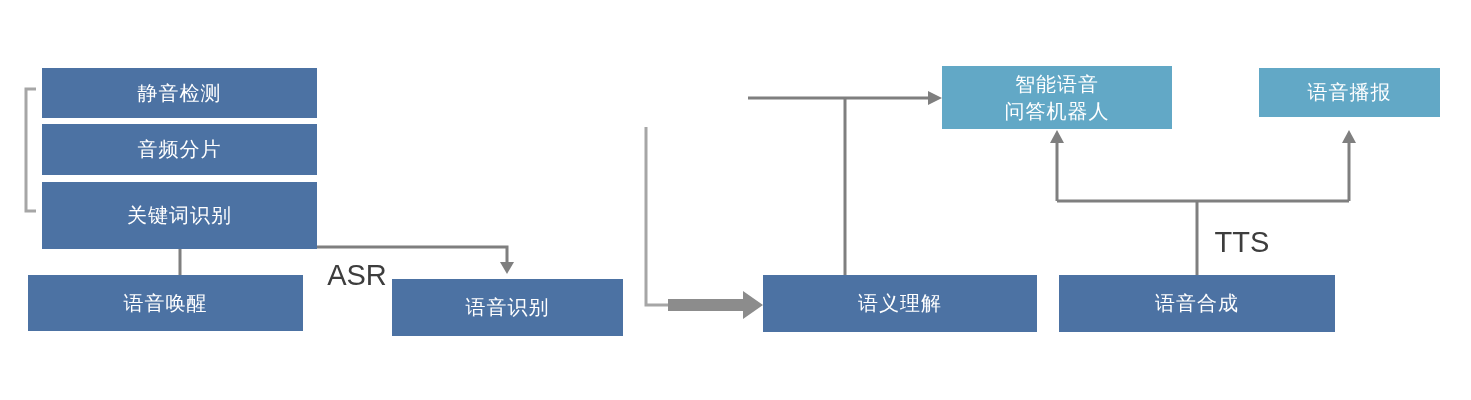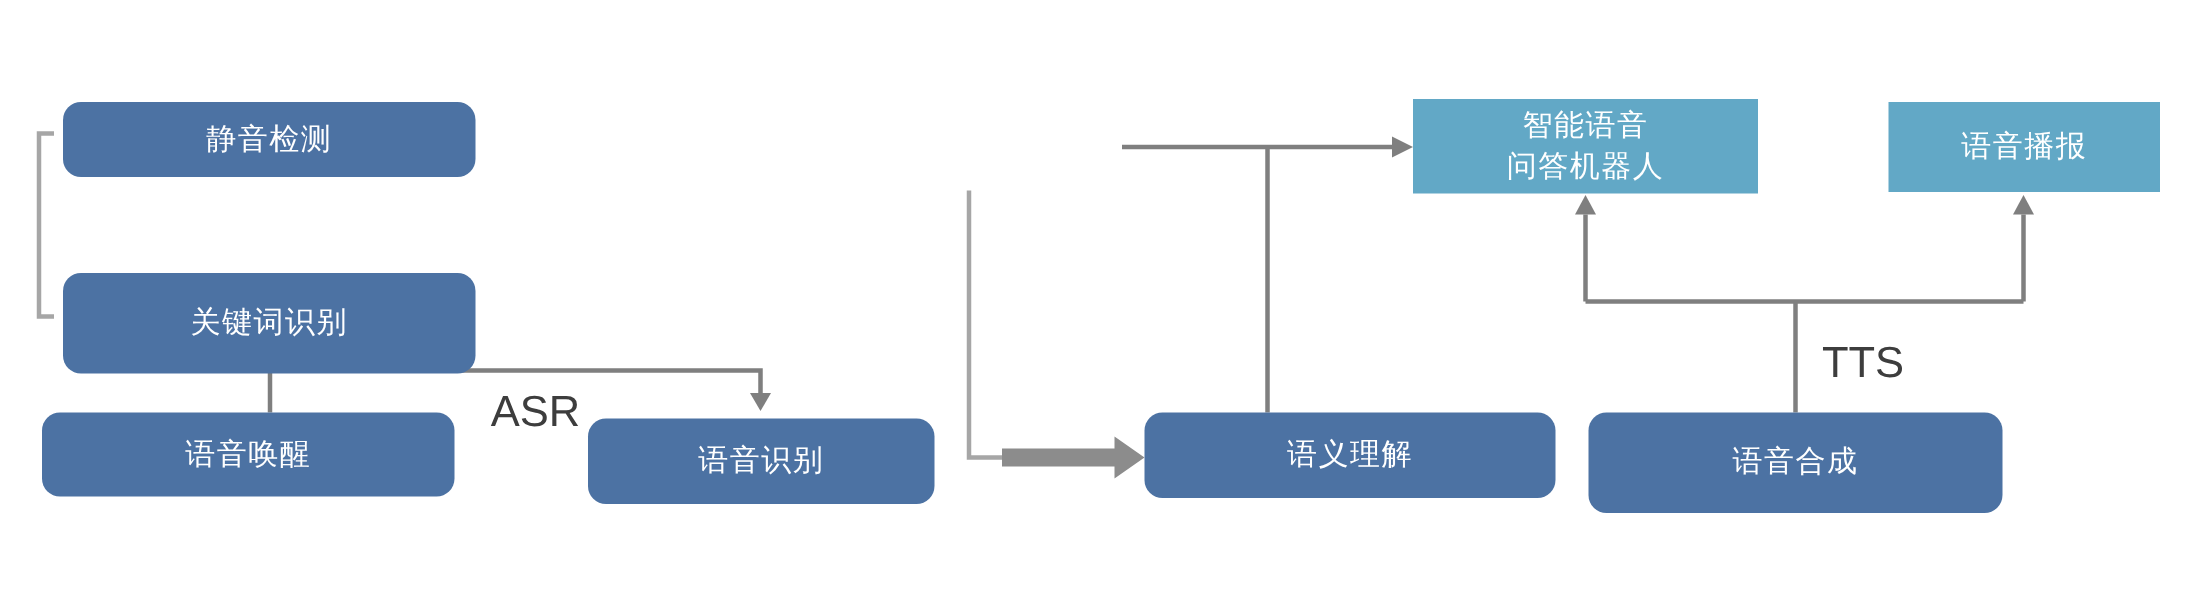--- a/index.html
+++ b/index.html
@@ -16,21 +16,21 @@
   body{
     width:1471px;height:400px;position:relative;overflow:hidden;
     background:var(--background);
     font-family:"Liberation Sans","DejaVu Sans",sans-serif;
   }
   .stage{position:absolute;left:0;top:0;width:1471px;height:400px;}
   .box{
     position:absolute;display:flex;align-items:center;justify-content:center;
     color:var(--box-text);font-size:20px;letter-spacing:1px;text-align:center;
   }
-  .box.primary{background:var(--primary-box);border-radius:12px;}
+  .box.primary{background:var(--primary-box);}
   .box.accent{background:var(--accent-box);}
   .box .lbl{white-space:pre-line;line-height:1.35;}
   .edge-label{
     position:absolute;color:var(--label-text);font-size:29px;
     text-align:center;line-height:1;
   }
   svg.connectors{position:absolute;left:0;top:0;pointer-events:none;}
   .edge{stroke:var(--connector);stroke-width:3;fill:none;}
   .edge-light{stroke:var(--connector-light);stroke-width:3;fill:none;}
   .arrowhead{fill:var(--connector);stroke:none;}
@@ -76,20 +76,23 @@
       <polygon class="arrowhead" points="1050,143 1064,143 1057,130"></polygon>
       <line class="edge" x1="1349" y1="201" x2="1349" y2="143"></line>
       <polygon class="arrowhead" points="1342,143 1356,143 1349,130"></polygon>
     </g>
   </svg>
 
   <div class="box primary" style="left:42px;top:68px;width:275px;height:50px">
     <span class="lbl">静音检测</span>
   </div>
 
+  <div class="box primary" style="left:42px;top:124px;width:275px;height:51px">
+    <span class="lbl">音频分片</span>
+  </div>
 
   <div class="box primary" style="left:42px;top:182px;width:275px;height:67px">
     <span class="lbl">关键词识别</span>
   </div>
 
   <div class="box primary" style="left:28px;top:275px;width:275px;height:56px">
     <span class="lbl">语音唤醒</span>
   </div>
 
   <div class="box primary" style="left:392px;top:279px;width:231px;height:57px">
@@ -99,25 +102,25 @@
 
   <div class="box primary" style="left:763px;top:275px;width:274px;height:57px">
     <span class="lbl">语义理解</span>
   </div>
 
   <div class="box accent" style="left:942px;top:66px;width:230px;height:63px">
     <span class="lbl">智能语音
 问答机器人</span>
   </div>
 
-  <div class="box primary" style="left:1059px;top:275px;width:276px;height:67px">
+  <div class="box primary" style="left:1059px;top:275px;width:276px;height:57px">
     <span class="lbl">语音合成</span>
   </div>
 
-  <div class="box accent" style="left:1259px;top:68px;width:181px;height:60px">
+  <div class="box accent" style="left:1259px;top:68px;width:181px;height:49px">
     <span class="lbl">语音播报</span>
   </div>
 
   <div class="edge-label" style="left:322px;top:261px;width:70px">ASR</div>
 
   <div class="edge-label" style="left:1207px;top:228px;width:70px">TTS</div>
 
 </div>
 
 </body></html>

